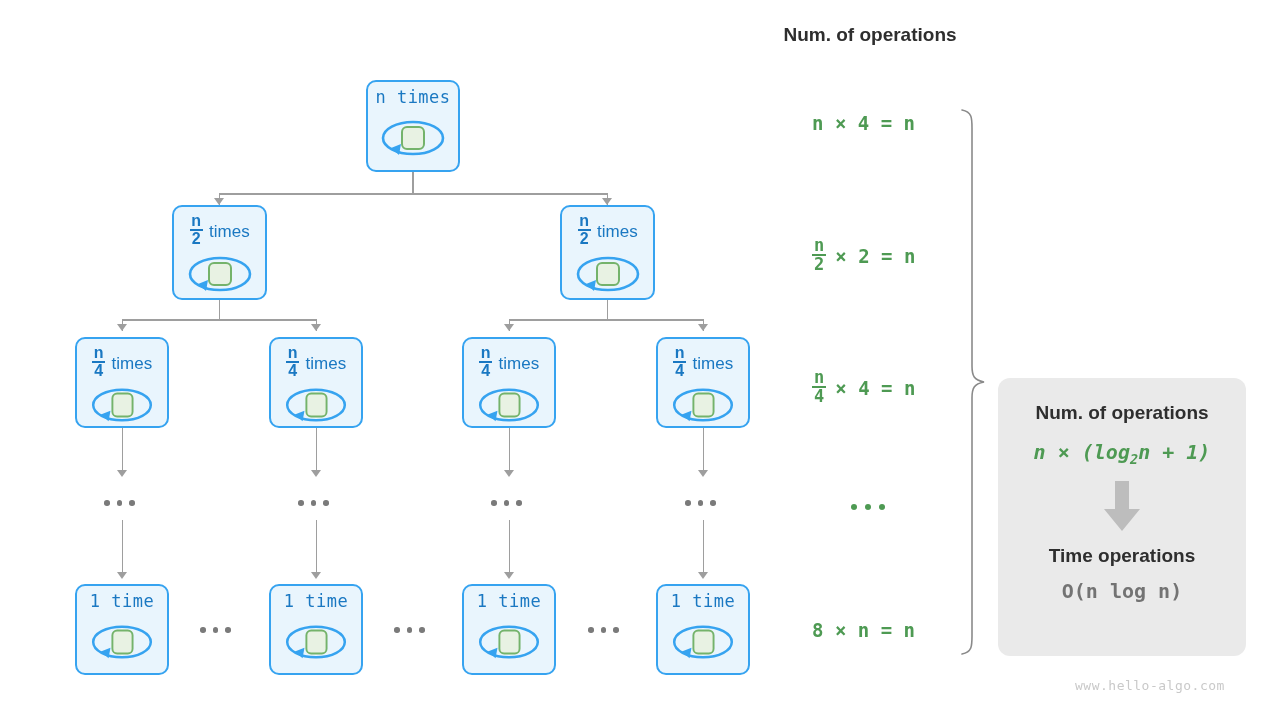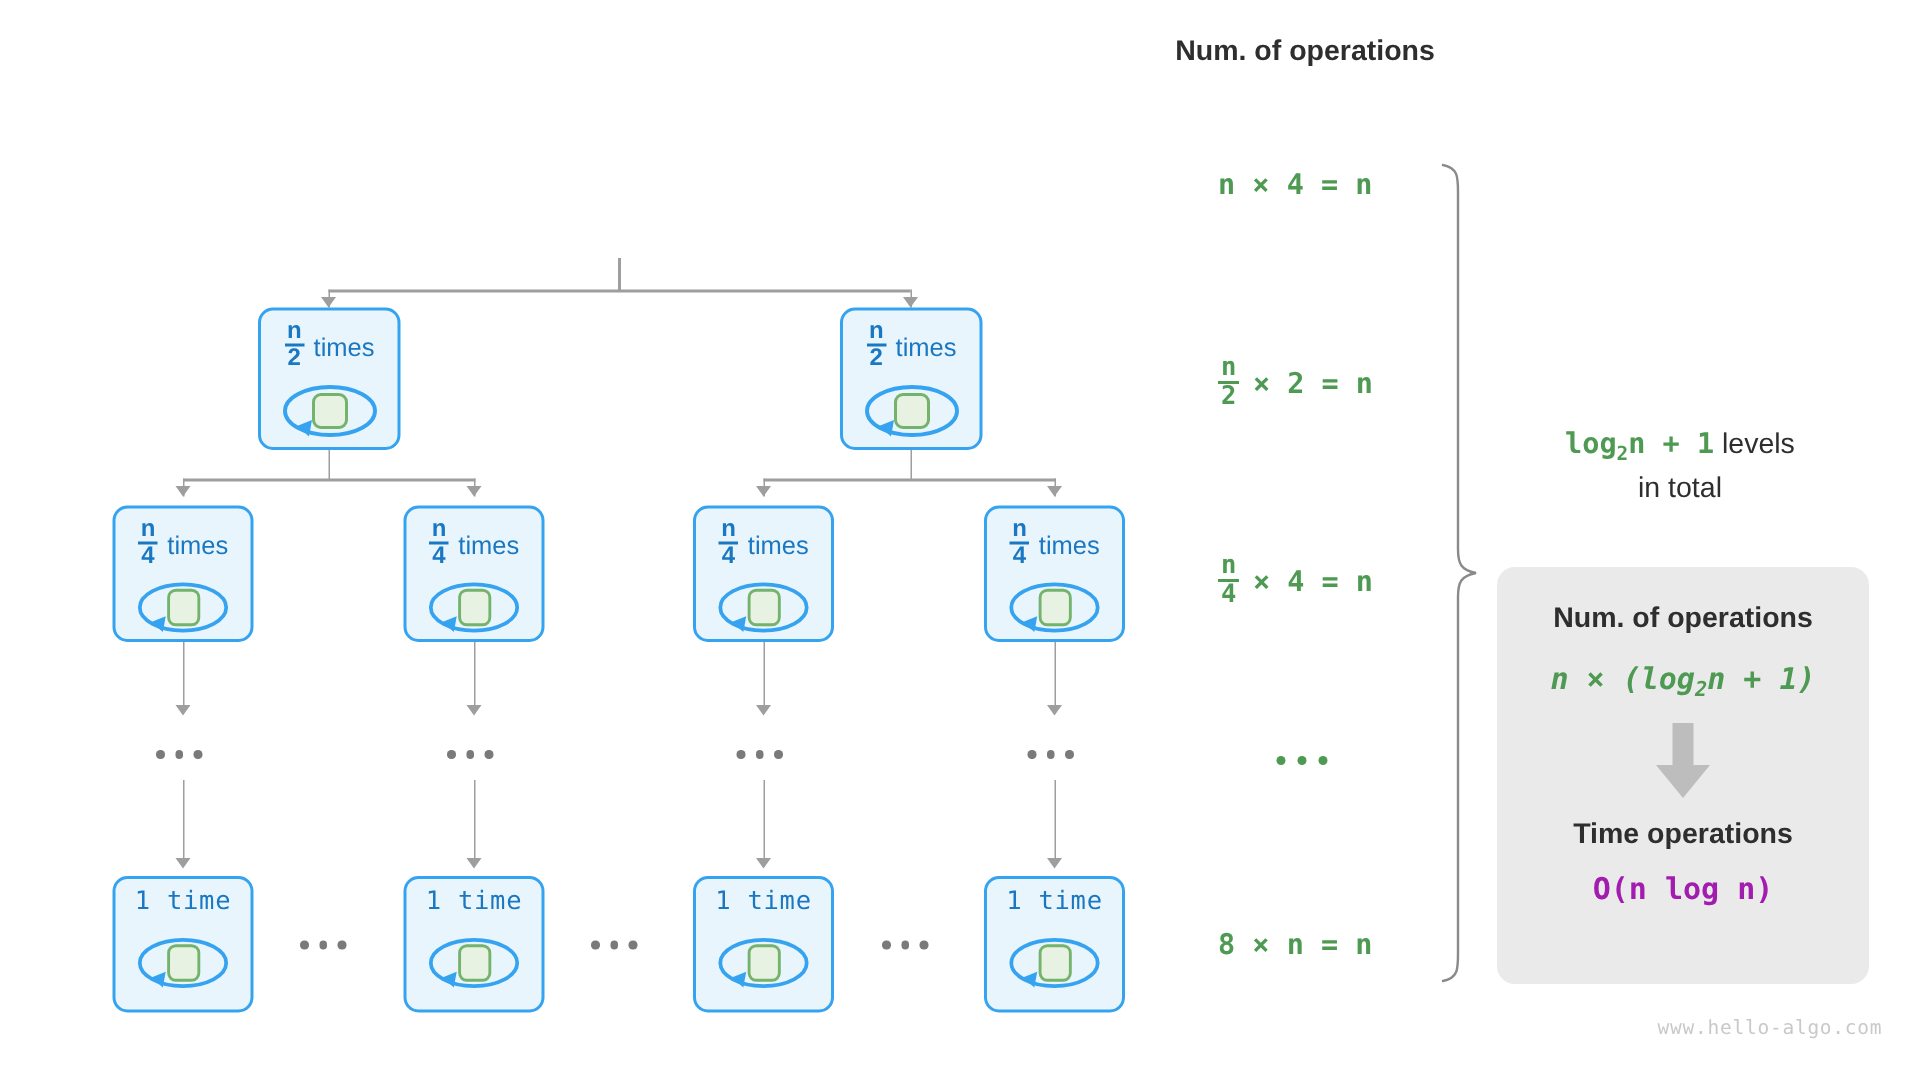--- a/index.html
+++ b/index.html
@@ -169,21 +169,21 @@
     text-align: center;
   }
   .card-formula-green {
     color: #4e9a53;
     font-family: "DejaVu Sans Mono", monospace;
     font-weight: bold;
     font-size: 20px;
     text-align: center;
   }
   .card-formula-blue {
-    color: #a21caf;
+    color: #737373;
     font-family: "DejaVu Sans Mono", monospace;
     font-weight: bold;
     font-size: 20px;
     text-align: center;
   }
   .big-arrow { display: block; }
   sub { font-size: 0.68em; }
 
   .watermark {
     position: absolute;
@@ -267,20 +267,30 @@
       <i></i>
       <i></i>
       <i></i>
     </div>
   <div class="dots-h" style="left:588px; top:627px;">
       <i></i>
       <i></i>
       <i></i>
     </div>
 
+  <div class="node" style="left:366px; top:80px; width:94px; height:92px;">
+    <div class="node-label mono-label">n times</div>
+    <div class="loop-wrap">
+      <svg class="loop-svg" width="70" height="50" viewBox="0 0 70 50">
+        <ellipse cx="35" cy="25" rx="30" ry="16" fill="none" stroke="#36a3f0" stroke-width="2.6"></ellipse>
+        <polygon points="13,35 23,31 21,42" fill="#36a3f0"></polygon>
+        <rect x="24" y="14" width="22" height="22" rx="5" fill="#e8f2e3" stroke="#74b36b" stroke-width="2"></rect>
+      </svg>
+    </div>
+  </div>
 
   <div class="node" style="left:172px; top:205px; width:95px; height:95px;">
     <div class="node-label frac-label">
       <span class="frac">
         <span class="num">n</span>
         <span class="den">2</span>
       </span>
       <span>times</span>
     </div>
     <div class="loop-wrap">
@@ -452,32 +462,26 @@
     </div>
 
   <div class="formula" style="left:812px; top:619px;">
     <span>8 × n = n</span>
   </div>
 
   <svg class="brace" style="left:958px; top:108px;" width="30" height="548" viewBox="0 0 30 548">
     <path d="M 4 2 C 14 4 14 10 14 20 L 14 258 C 14 268 16 272 26 274 C 16 276 14 280 14 290 L 14 528 C 14 538 14 544 4 546" fill="none" stroke="#8a8a8a" stroke-width="1.6" stroke-linecap="round"></path>
   </svg>
 
-  <div class="levels-note" style="left:980px; top:283px;">
-    <div>
-      <span class="green-mono">log<sub>2</sub>n + 1</span><span> levels</span>
-    </div>
-    <div>in total</div>
-  </div>
 
   <div class="card" style="left:998px; top:378px; width:248px; height:254px; padding-top:24px;">
     <div class="card-heading">Num. of operations</div>
     <div class="card-formula-green" style="margin-top:16px;font-style:italic;">n × (log<sub>2</sub>n + 1)</div>
     <svg class="big-arrow" width="44" height="52" viewBox="0 0 44 52" style="margin-top:14px;">
       <polygon points="15,0 29,0 29,28 40,28 22,50 4,28 15,28" fill="#bdbdbd"></polygon>
     </svg>
     <div class="card-heading" style="margin-top:12px;">Time operations</div>
     <div class="card-formula-blue" style="margin-top:12px;">O(n log n)</div>
   </div>
 
-  <div class="watermark" style="left:1105px; top:678px;text-align:center;">www.hello-algo.com</div>
+  <div class="watermark" style="left:1075px; top:678px;text-align:center;">www.hello-algo.com</div>
 
 </div>
 
 </body></html>

